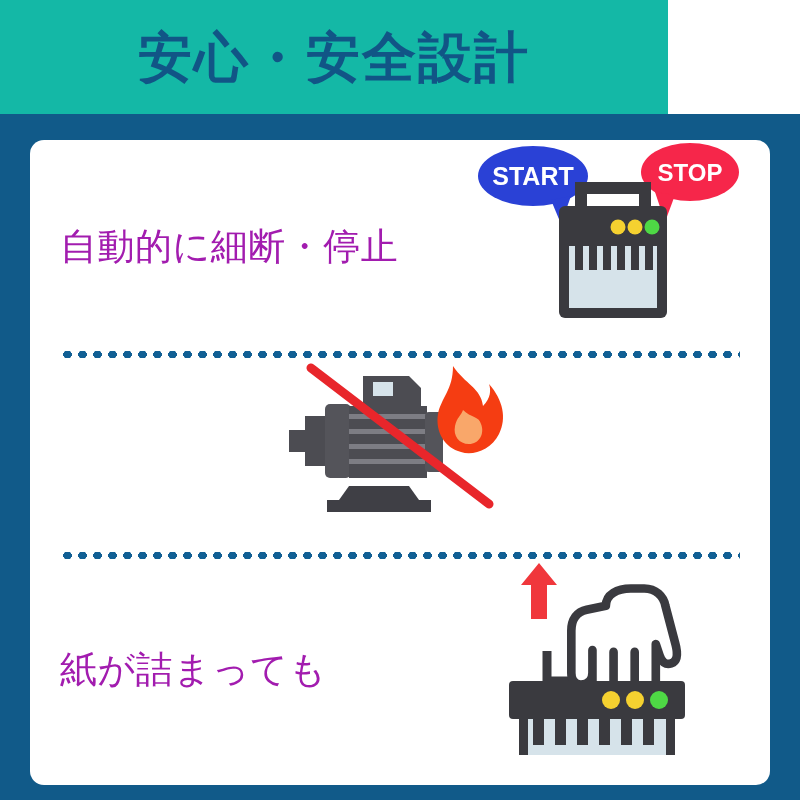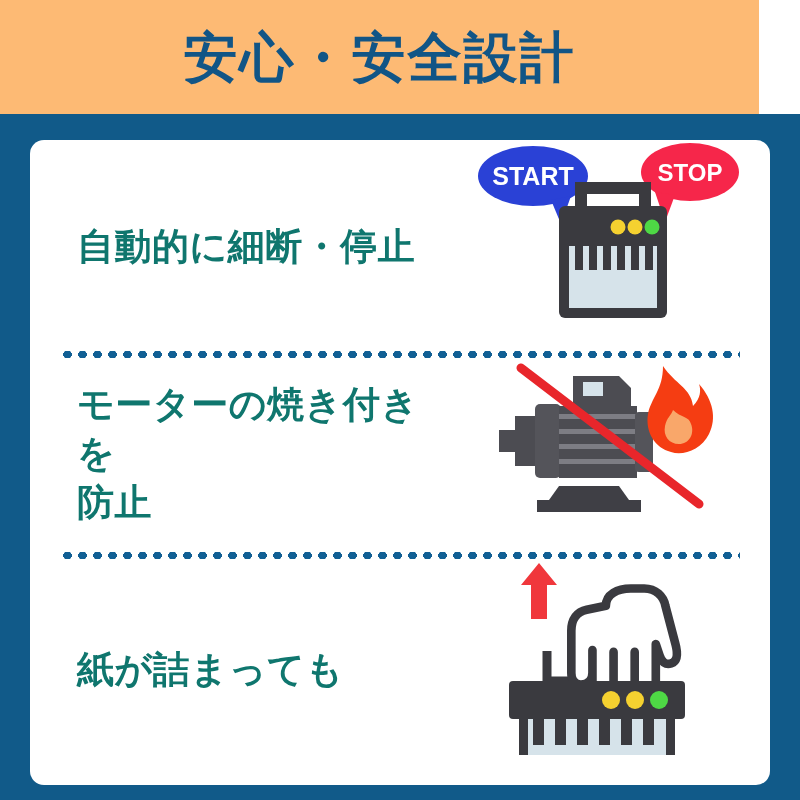--- a/index.html
+++ b/index.html
@@ -17,26 +17,26 @@
     height: 800px;
     background: #ffffff;
     overflow: hidden;
   }
 
   
   .title-bar {
     position: absolute;
     left: 0;
     top: 0;
-    width: 759px;
+    width: 668px;
     height: 114px;
     display: flex;
     align-items: center;
     justify-content: center;
-    background: #fdba74;
+    background: #14b8a6;
   }
   .title-text {
     font-size: 54px;
     font-weight: bold;
     color: #115586;
     letter-spacing: 2px;
     line-height: 1;
     white-space: nowrap;
   }
 
@@ -67,25 +67,25 @@
     display: flex;
     align-items: center;
   }
   .row-1 { top: 0px;   height: 214px; }
   .row-2 { top: 214px; height: 201px; }
   .row-3 { top: 415px; height: 230px; }
 
   .row-label {
     position: relative;
     width: 420px;
-    padding-left: 47px;
+    padding-left: 30px;
     box-sizing: border-box;
-    color: #0f766e;
+    color: #a21caf;
     font-size: 37px;
-    font-weight: bold;
+    font-weight: normal;
     line-height: 1.32;
     letter-spacing: 0.5px;
   }
   .row-icon {
     position: relative;
     flex: 1;
     height: 100%;
     display: flex;
     justify-content: center;
   }
@@ -163,24 +163,20 @@
               </g>
             </g>
           </svg>
 
         </div>
       </div>
 
       <div class="divider divider-1"></div>
 
       <div class="row row-2">
-        <div class="row-label">
-          <div>モーターの焼き付きを</div>
-          <div>防止</div>
-        </div>
         <div class="row-icon">
 
           <svg width="230" height="160" viewBox="0 0 230 160">
 
             <g>
               <path d="M 78 22 L 124 22 L 136 34 L 136 52 L 78 52 Z" fill="#4c4c52"></path>
               <rect x="88" y="28" width="20" height="14" fill="#d6e3ea"></rect>
             </g>
 
             <g>

